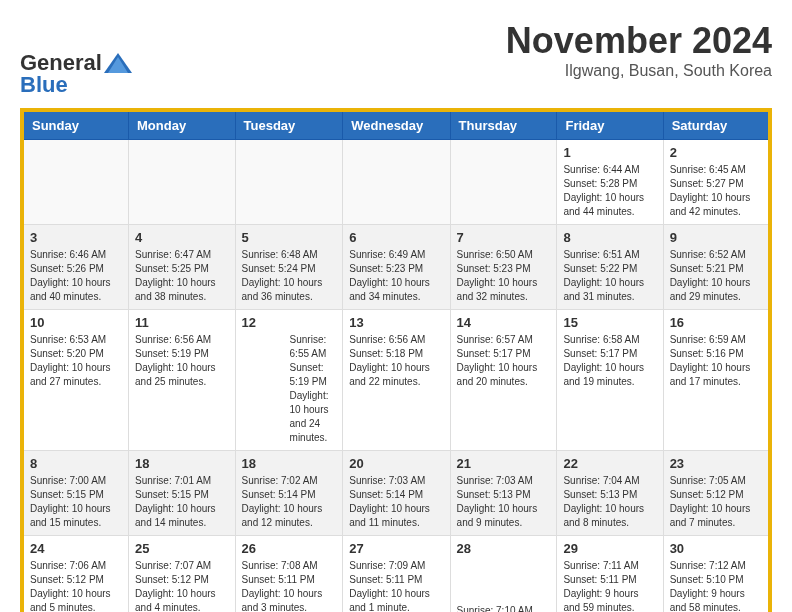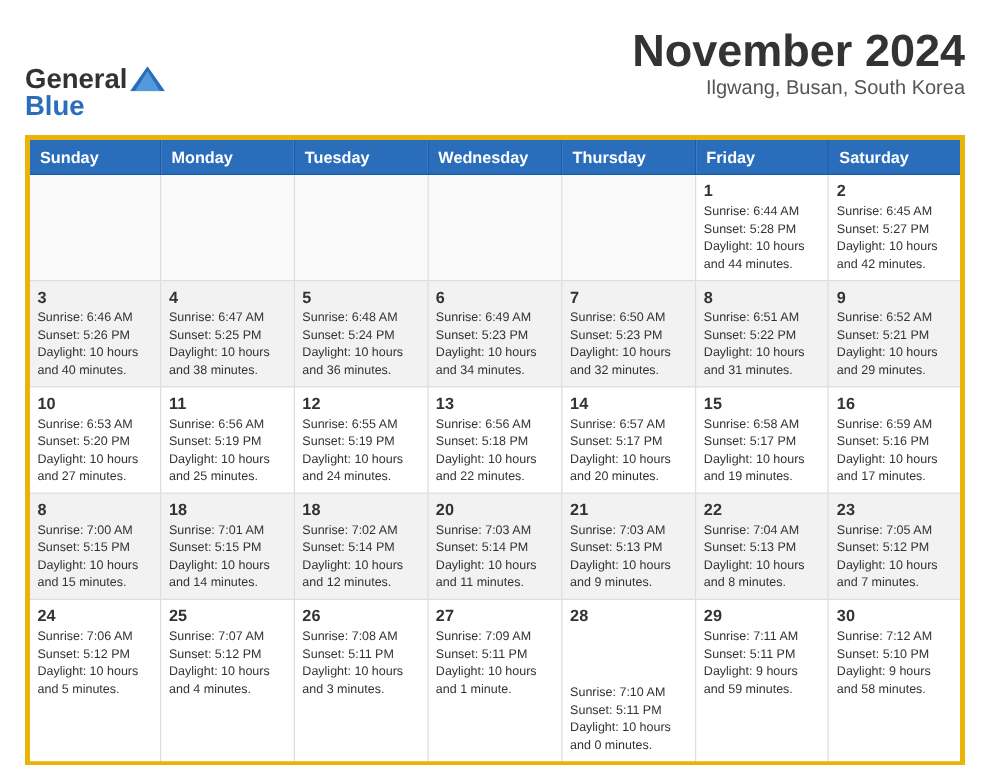--- a/index.html
+++ b/index.html
@@ -206,21 +206,21 @@
         </td>
         <td>
           <span class="day-number">11</span>
           <div class="day-info" style="white-space: pre-line;">Sunrise: 6:56 AM
 Sunset: 5:19 PM
 Daylight: 10 hours
 and 25 minutes.</div>
         </td>
         <td>
           <span class="day-number">12</span>
-          <div class="day-info" style="white-space: pre-line;">Sunrise: 6:55 AM
+          <div class="day-info" style="white-space: pre-line; margin-left: 48px;">Sunrise: 6:55 AM
 Sunset: 5:19 PM
 Daylight: 10 hours
 and 24 minutes.</div>
         </td>
         <td>
           <span class="day-number">13</span>
           <div class="day-info" style="white-space: pre-line;">Sunrise: 6:56 AM
 Sunset: 5:18 PM
 Daylight: 10 hours
 and 22 minutes.</div>

